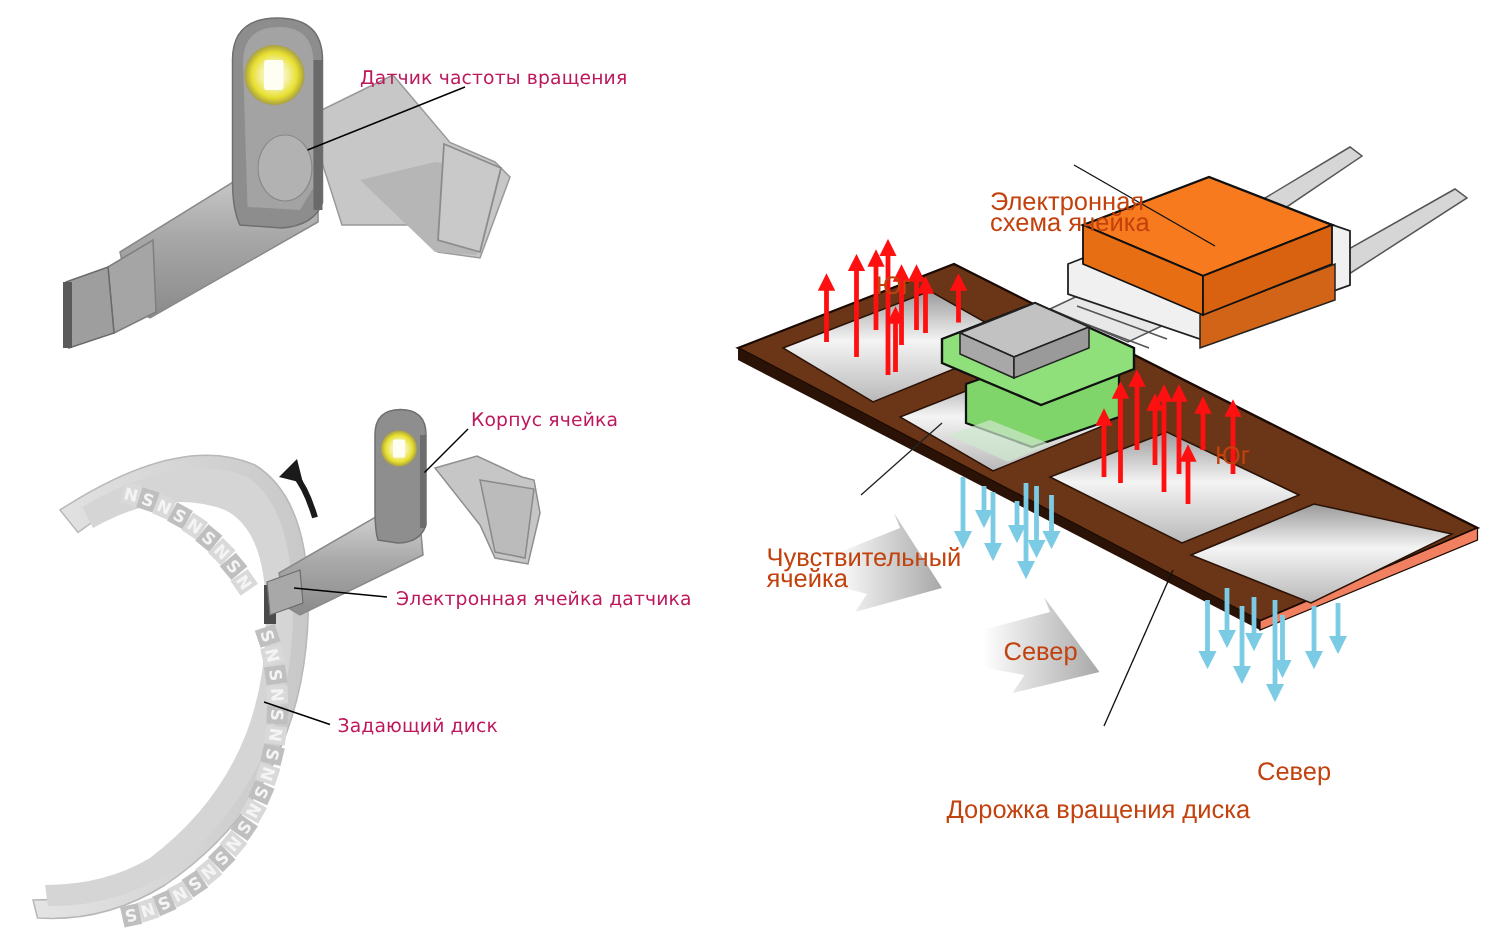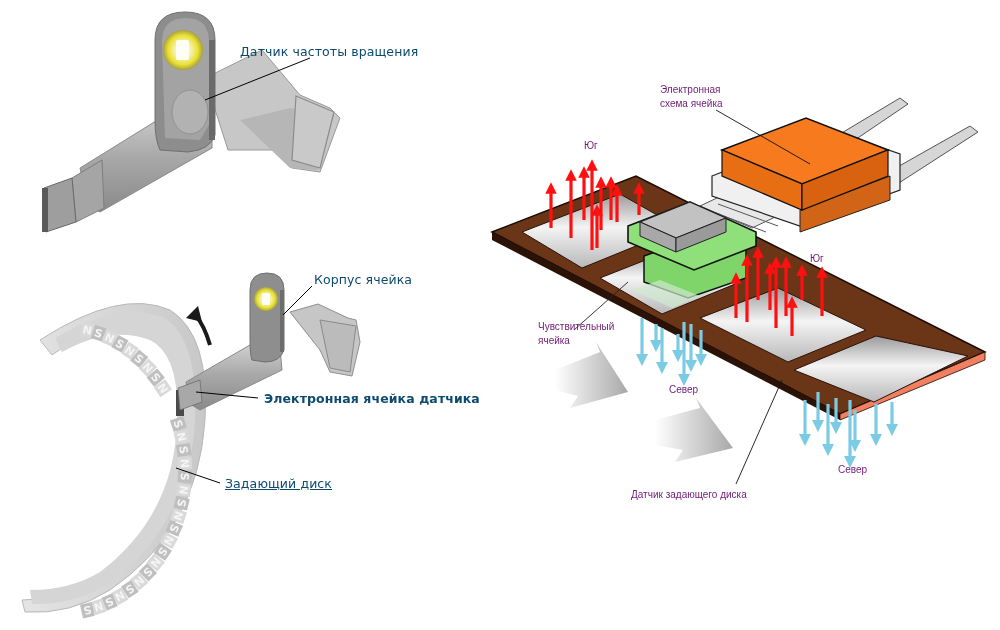--- a/index.html
+++ b/index.html
@@ -1,20 +1,20 @@
 <!DOCTYPE html>
 <html><head>
 <meta charset="utf-8">
 <style>
   html, body { margin: 0; padding: 0; background: #ffffff; }
   body { width: 1000px; height: 630px; position: relative; overflow: hidden;
          font-family: "Liberation Sans", sans-serif; }
   #stage { position: absolute; left: 0; top: 0; width: 1000px; height: 630px; }
-  .lbl { position: absolute; font-family: "DejaVu Sans", sans-serif; font-size: 12.5px; color: #0c4a6e; white-space: nowrap; letter-spacing: 0.1px; }
-  .lbl2 { position: absolute; font-family: "Liberation Sans", sans-serif; font-size: 10px; color: #701a75; white-space: nowrap; line-height: 14px; }
+  .lbl { position: absolute; font-family: "DejaVu Sans", sans-serif; font-size: 12.5px; color: #be185d; white-space: nowrap; letter-spacing: 0.1px; }
+  .lbl2 { position: absolute; font-family: "Liberation Sans", sans-serif; font-size: 17px; color: #c2410c; white-space: nowrap; line-height: 14px; margin-top: 45px; }
 </style>
 </head>
 <body>
 
 <svg id="stage" viewBox="0 0 1000 630" xmlns="http://www.w3.org/2000/svg">
   <defs>
     <linearGradient id="gMetal" x1="0" y1="0" x2="0" y2="1">
       <stop offset="0" stop-color="#d8d8d8"></stop>
       <stop offset="0.5" stop-color="#a9a9a9"></stop>
       <stop offset="1" stop-color="#8a8a8a"></stop>
@@ -243,28 +243,28 @@
         <line x1="850" y1="400" x2="850" y2="462" stroke="#7ccbe4" stroke-width="3.2" marker-end="url(#mBlue)"></line>
         <line x1="855" y1="410" x2="855" y2="446" stroke="#7ccbe4" stroke-width="3.2" marker-end="url(#mBlue)"></line>
         <line x1="876" y1="404" x2="876" y2="440" stroke="#7ccbe4" stroke-width="3.2" marker-end="url(#mBlue)"></line>
         <line x1="892" y1="402" x2="892" y2="430" stroke="#7ccbe4" stroke-width="3.2" marker-end="url(#mBlue)"></line>
       </g>
   </g>
 </svg>
 
 <div class="lbl" style="left:240px; top:44px;">Датчик частоты вращения</div>
 <div class="lbl" style="left:314px; top:272px;">Корпус ячейка</div>
-<div class="lbl" style="left:264px; top:391px;font-weight:bold;">Электронная ячейка датчика</div>
-<div class="lbl" style="left:225px; top:476px;text-decoration:underline;">Задающий диск</div>
+<div class="lbl" style="left:264px; top:391px;">Электронная ячейка датчика</div>
+<div class="lbl" style="left:225px; top:476px;">Задающий диск</div>
 
 <div class="lbl2" style="left:660px; top:83px;">
   <div>Электронная</div>
   <div>схема ячейка</div>
 </div>
 <div class="lbl2" style="left:584px; top:139px;">Юг</div>
 <div class="lbl2" style="left:810px; top:252px;">Юг</div>
-<div class="lbl2" style="left:538px; top:320px;">
+<div class="lbl2" style="left:511px; top:320px;">
   <div>Чувствительный</div>
   <div>ячейка</div>
 </div>
 <div class="lbl2" style="left:669px; top:383px;">Север</div>
 <div class="lbl2" style="left:838px; top:463px;">Север</div>
-<div class="lbl2" style="left:631px; top:488px;">Датчик задающего диска</div>
+<div class="lbl2" style="left:631px; top:488px;">Дорожка вращения диска</div>
 
 </body></html>

